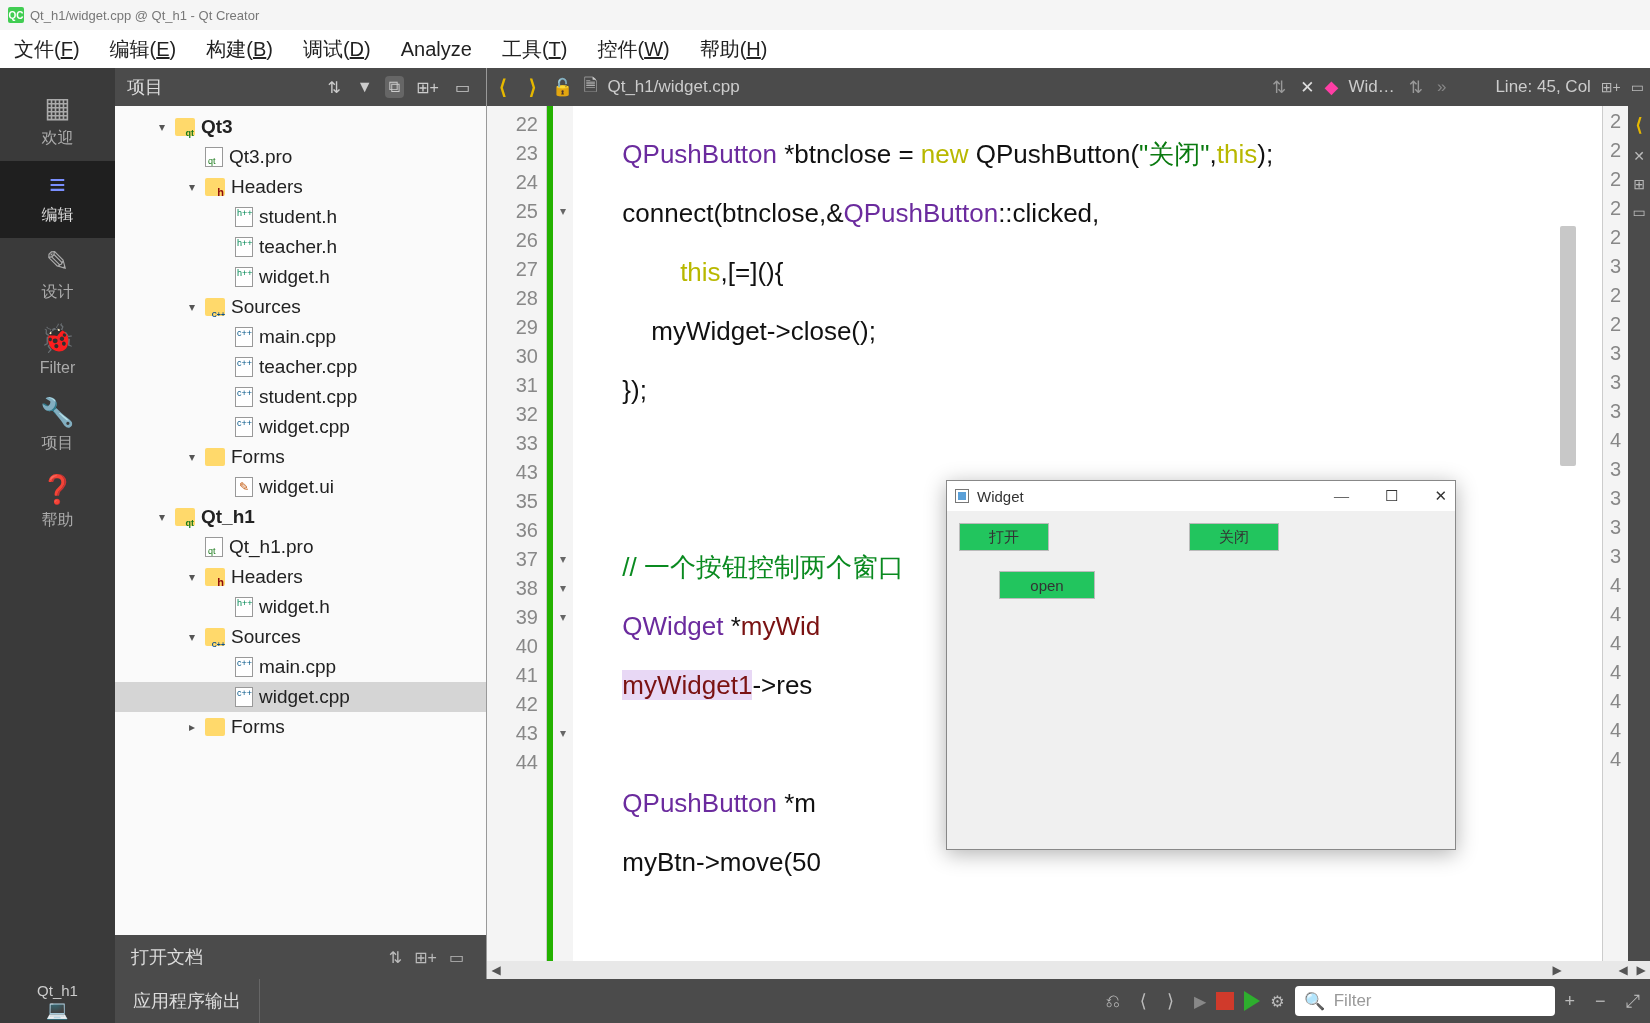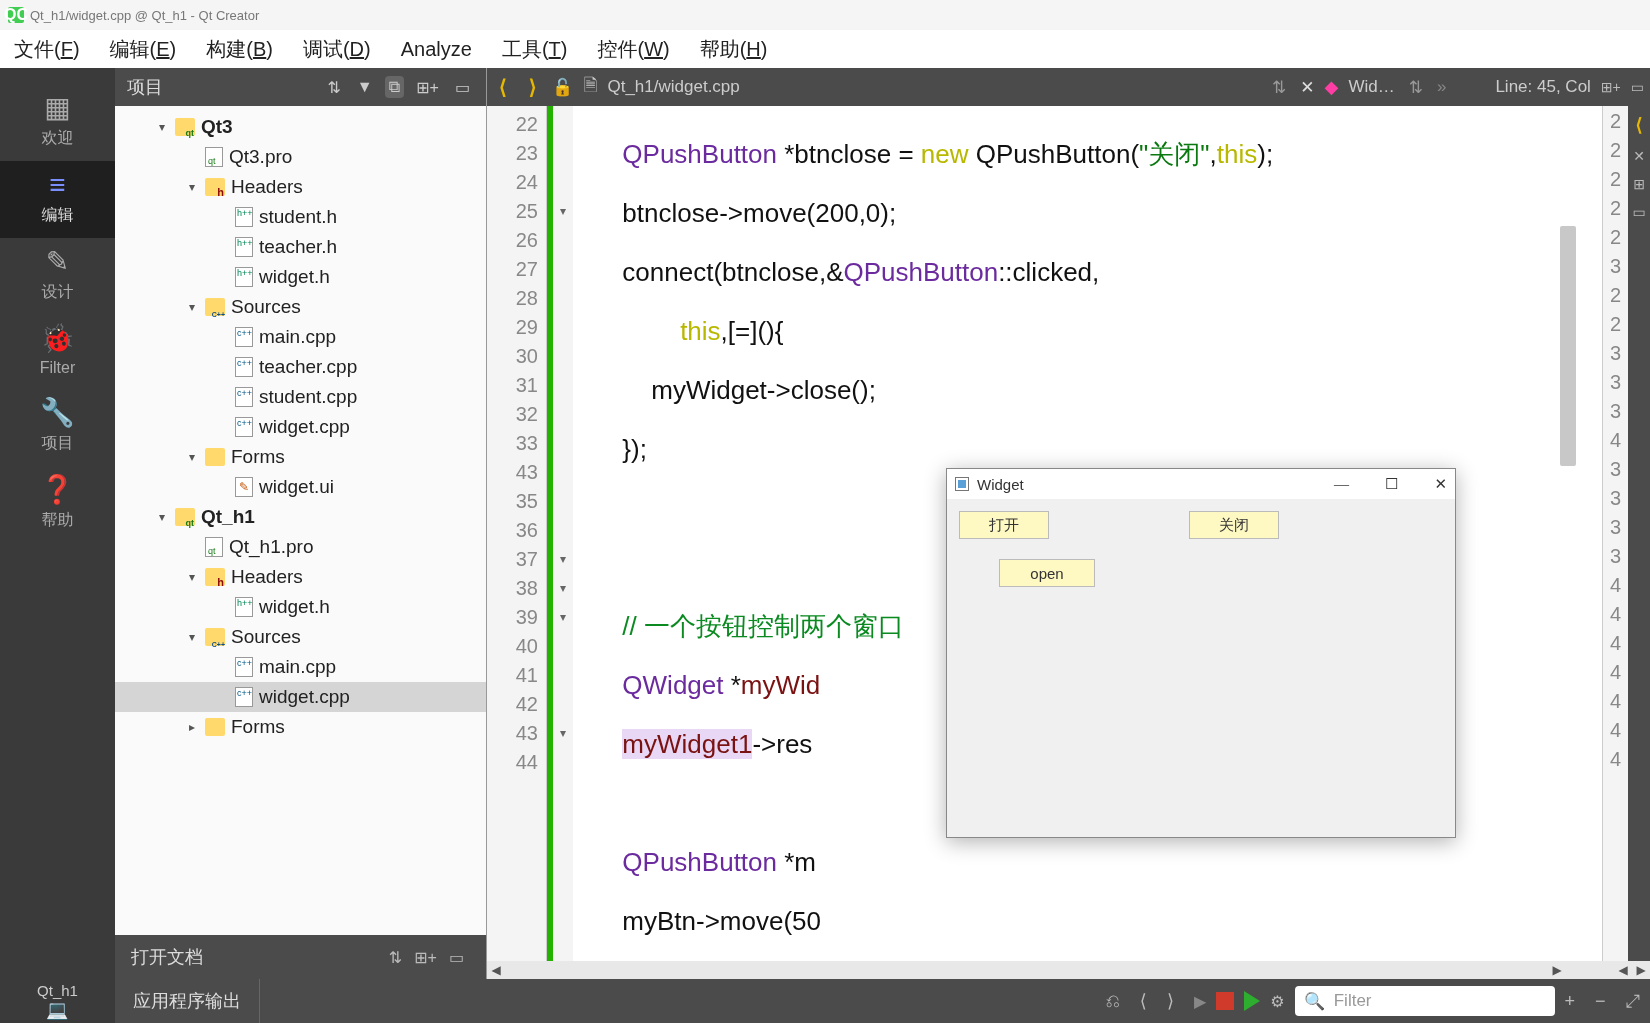--- a/index.html
+++ b/index.html
@@ -1,19 +1,19 @@
 <!DOCTYPE html>
 <html><head>
 <meta charset="utf-8">
 <style>
 * { margin:0; padding:0; box-sizing:border-box; font-family:"Segoe UI","Microsoft YaHei",sans-serif; }
 body { background:#f2f2f2; width:1650px; height:1023px; overflow:hidden; position:relative; }
 
 .titlebar { height:30px; display:flex; align-items:center; padding:0 8px; background:#f5f5f5; color:#777; font-size:13px; }
-.titlebar .qc { width:16px; height:16px; background:#41cd52; margin-right:6px; display:flex; align-items:center; justify-content:center; font-size:16px; color:#fff; border-radius:2px; font-weight:bold;}
+.titlebar .qc { width:16px; height:16px; background:#41cd52; margin-right:6px; display:flex; align-items:center; justify-content:center; font-size:10px; color:#fff; border-radius:2px; font-weight:bold;}
 
 .menubar { height:38px; display:flex; align-items:center; padding:0 14px; gap:30px; background:#fff; font-size:20px; color:#222; }
 .menubar .m u { text-decoration:underline; }
 
 .work { display:flex; height:calc(100% - 30px - 38px - 44px); }
 
 .side { width:115px; background:#3a3a3a; color:#aaa; display:flex; flex-direction:column; align-items:center; padding-top:16px; font-size:16px;}
 .side .item { width:100%; text-align:center; padding:10px 0 12px; cursor:pointer;}
 .side .item.active { background:#1f1f1f; color:#ddd; }
 .side .ic { font-size:28px; line-height:28px; margin-bottom:6px; }
@@ -87,29 +87,29 @@
 .bottombar .bot-output{padding:0 18px;color:#ddd;font-size:18px;border-right:1px solid #666;height:100%;display:flex;align-items:center;}
 .bottombar .spacer{flex:1}
 .bottombar .ic{color:#bbb;font-size:18px;padding:0 10px;cursor:pointer;}
 .bottombar .runcol{display:flex;gap:10px;align-items:center;padding:0 10px;}
 .bottombar .sq{width:18px;height:18px;background:#d03a2b;}
 .bottombar .tri{width:0;height:0;border-left:16px solid #2eae2e;border-top:10px solid transparent;border-bottom:10px solid transparent;}
 .bottombar .gear{color:#bbb;}
 .bottombar .filter{flex:0 0 260px;height:30px;background:#fff;border-radius:4px;display:flex;align-items:center;padding:0 10px;color:#999;font-size:17px;gap:8px;}
 .bottombar .filter .mag{color:#888;}
 
-.popup{position:absolute;left:946px;top:468px;width:510px;height:370px;background:#f0f0f0;border:1px solid #888;box-shadow:0 4px 20px rgba(0,0,0,.3);}
+.popup{position:absolute;left:946px;top:480px;width:510px;height:370px;background:#f0f0f0;border:1px solid #888;box-shadow:0 4px 20px rgba(0,0,0,.3);}
 .popup .tb{height:30px;display:flex;align-items:center;padding:0 8px;gap:8px;font-size:15px;color:#333;background:#fff;}
 .popup .tb .ico{width:14px;height:14px;border:1px solid #777;display:inline-block;}
 .popup .tb .ico::after{content:"";display:block;width:8px;height:8px;background:#5aa0d8;margin:2px;}
 .popup .tb .spacer{flex:1}
 .popup .tb .wc{font-size:15px;color:#333;cursor:pointer;font-family:Segoe UI;}
 .popup .body{padding:12px;display:flex;flex-direction:column;gap:20px;}
 .popup .row1{display:flex;gap:40px;}
-.popup button{min-width:90px;height:28px;background:#fef9c3;border:1px solid #bbb;font-size:15px;color:#333;cursor:pointer;font-family:inherit;}
+.popup button{min-width:90px;height:28px;background:#22c55e;border:1px solid #bbb;font-size:15px;color:#333;cursor:pointer;font-family:inherit;}
 .popup .row2{padding-left:40px;}
 .popup .row2 button{min-width:96px;}
 
 .vthumb{position:absolute;right:26px;top:120px;width:16px;height:240px;background:#c8c8c8;border-radius:2px;}
 </style>
 </head>
 <body>
 
 <div class="titlebar">
   <span class="qc">QC</span>
@@ -347,21 +347,20 @@
           <div class="ln">▾</div>
           <div class="ln">▾</div>
           <div class="ln"></div>
           <div class="ln"></div>
           <div class="ln"></div>
           <div class="ln">▾</div>
           <div class="ln"></div>
       </div>
       <div class="code">
 <div class="ln">      <span class="otype">QPushButton</span><span> *btnclose = </span><span class="kw">new</span><span> QPushButton(</span><span class="str">"关闭"</span><span>,</span><span class="kw">this</span><span>)</span>;</div>
-<div class="ln">      <span>btnclose-&gt;move(200,0);</span></div>
 <div class="ln">      <span>connect(btnclose,&amp;</span><span class="otype">QPushButton</span><span>::clicked,</span></div>
 <div class="ln">              <span class="kw">this</span><span>,[=](){</span></div>
 <div class="ln">          <span>myWidget-&gt;close();</span></div>
 <div class="ln">      <span>});</span></div>
 <div class="ln"></div>
 <div class="ln"></div>
 <div class="ln">      <span class="cm">// 一个按钮控制两个窗口</span></div>
 <div class="ln">      <span class="otype">QWidget</span><span> *</span><span class="obj">myWid</span></div>
 <div class="ln">      <span class="obj sel-bg">myWidget1</span><span>-&gt;res</span></div>
 <div class="ln"></div>

